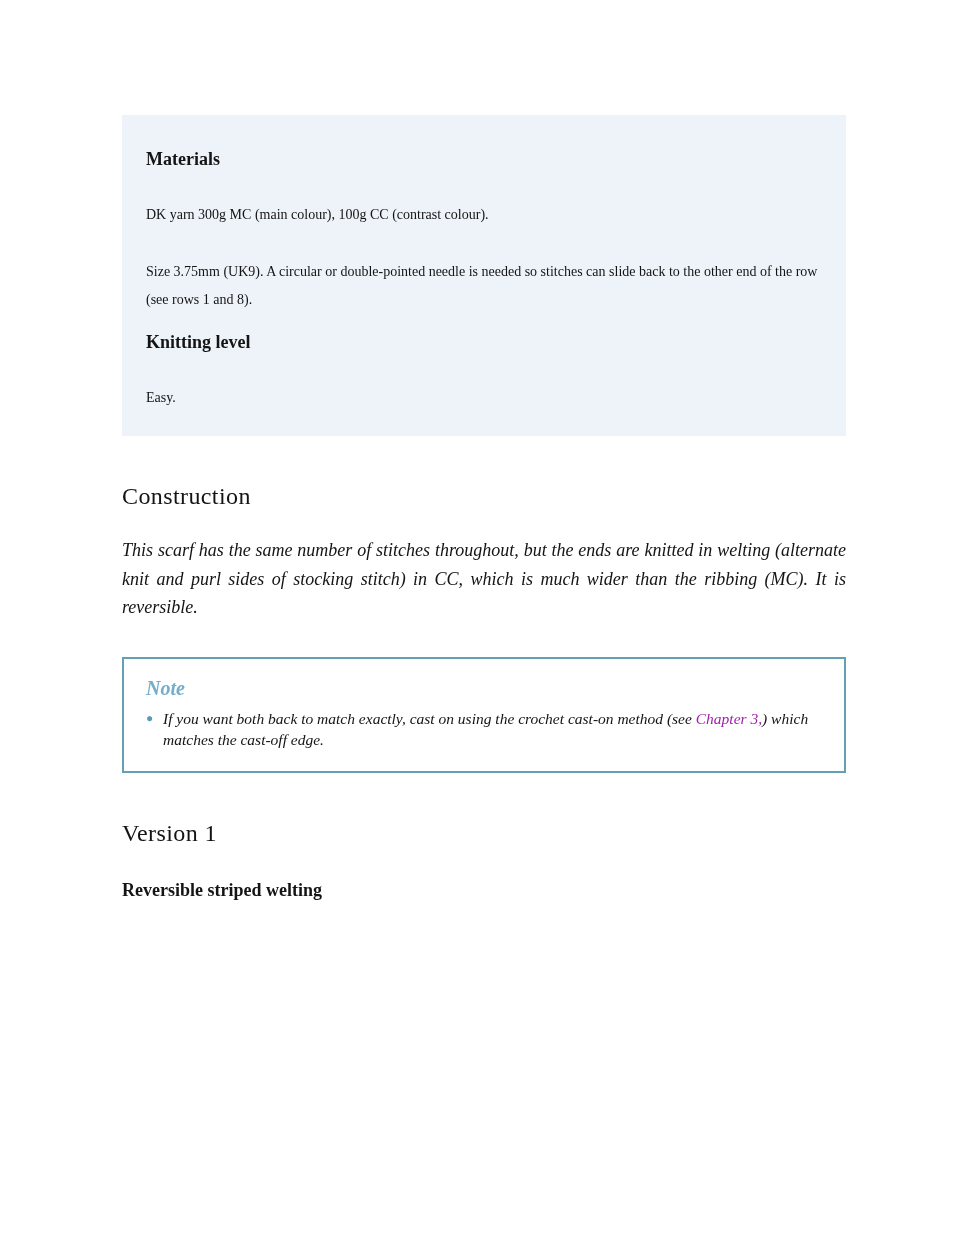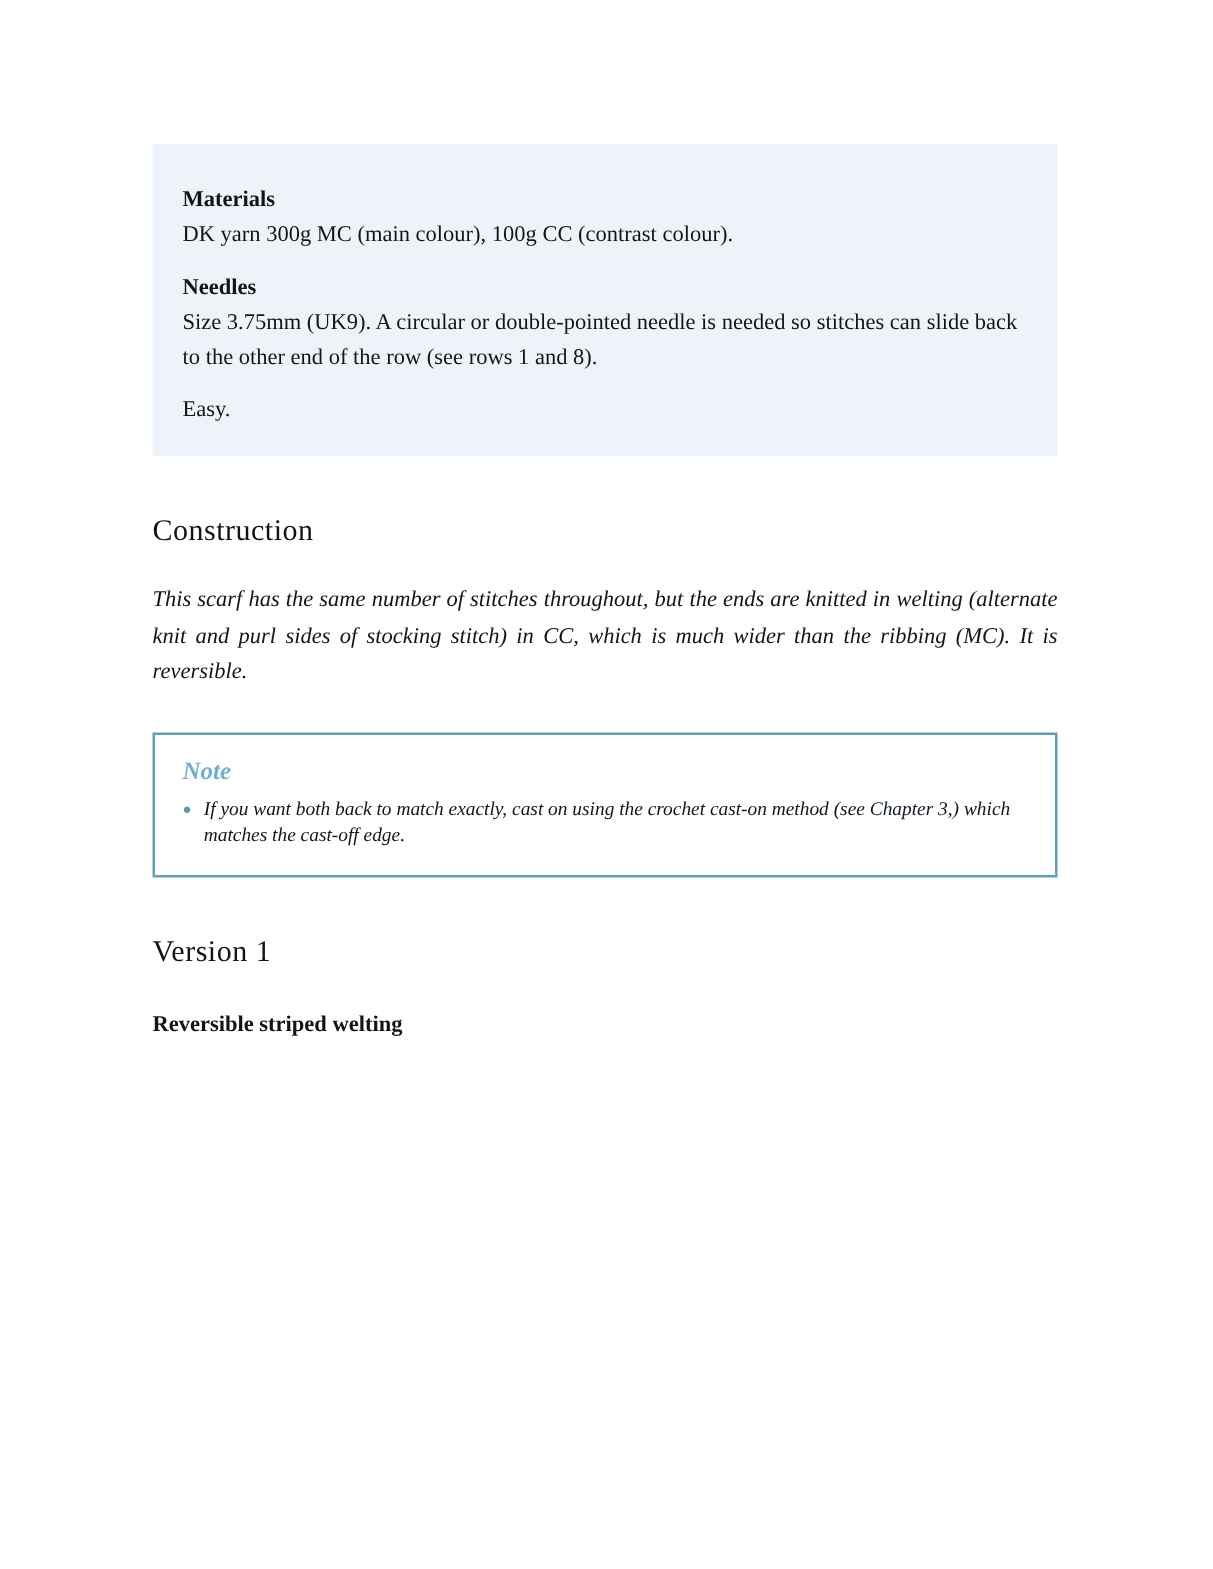--- a/index.html
+++ b/index.html
@@ -29,22 +29,23 @@
   }
   .info-section + .info-section {
     margin-top: 13px;
   }
   .info-heading {
     font-size: 18px;
     font-weight: bold;
     line-height: 28px;
   }
   .info-body {
-    font-size: 18px;
+    font-size: 14px;
     line-height: 28.5px;
+    margin-top: 28px;
   }
 
   
   .section-heading {
     font-size: 24px;
     font-weight: 400;
     letter-spacing: 0.4px;
     line-height: 28px;
     margin: 0;
   }
@@ -86,21 +87,21 @@
   .bullet {
     flex: 0 0 17px;
     width: 17px;
     color: #5b9ab5;
     font-style: normal;
     font-size: 12px;
     line-height: 21.5px;
   }
   .note-text { flex: 1; }
   .chapter-link {
-    color: #0f172a;
+    color: #a21caf;
     text-decoration: none;
     cursor: pointer;
   }
 
   
   .version-subheading {
     margin-top: 31px;
     font-size: 18px;
     font-weight: bold;
     line-height: 24px;
@@ -110,24 +111,24 @@
 <body>
 
 <div class="content">
 
   <div class="materials-box">
     <div class="info-section">
       <div class="info-heading">Materials</div>
       <div class="info-body">DK yarn 300g MC (main colour), 100g CC (contrast colour).</div>
     </div>
     <div class="info-section">
-      <div class="info-heading">Needles</div>
       <div class="info-body">Size 3.75mm (UK9). A circular or double-pointed needle is needed so stitches can slide back to the other end of the row (see rows 1 and 8).</div>
     </div>
     <div class="info-section">
+      <div class="info-heading">Knitting level</div>
       <div class="info-body">Easy.</div>
     </div>
   </div>
 
   <h2 class="section-heading construction-heading">Construction</h2>
   <p class="paragraph">This scarf has the same number of stitches throughout, but the ends are knitted in welting (alternate knit and purl sides of stocking stitch) in CC, which is much wider than the ribbing (MC). It is reversible.</p>
 
   <div class="note-box">
     <div class="note-title">Note</div>
     <div class="note-item">

